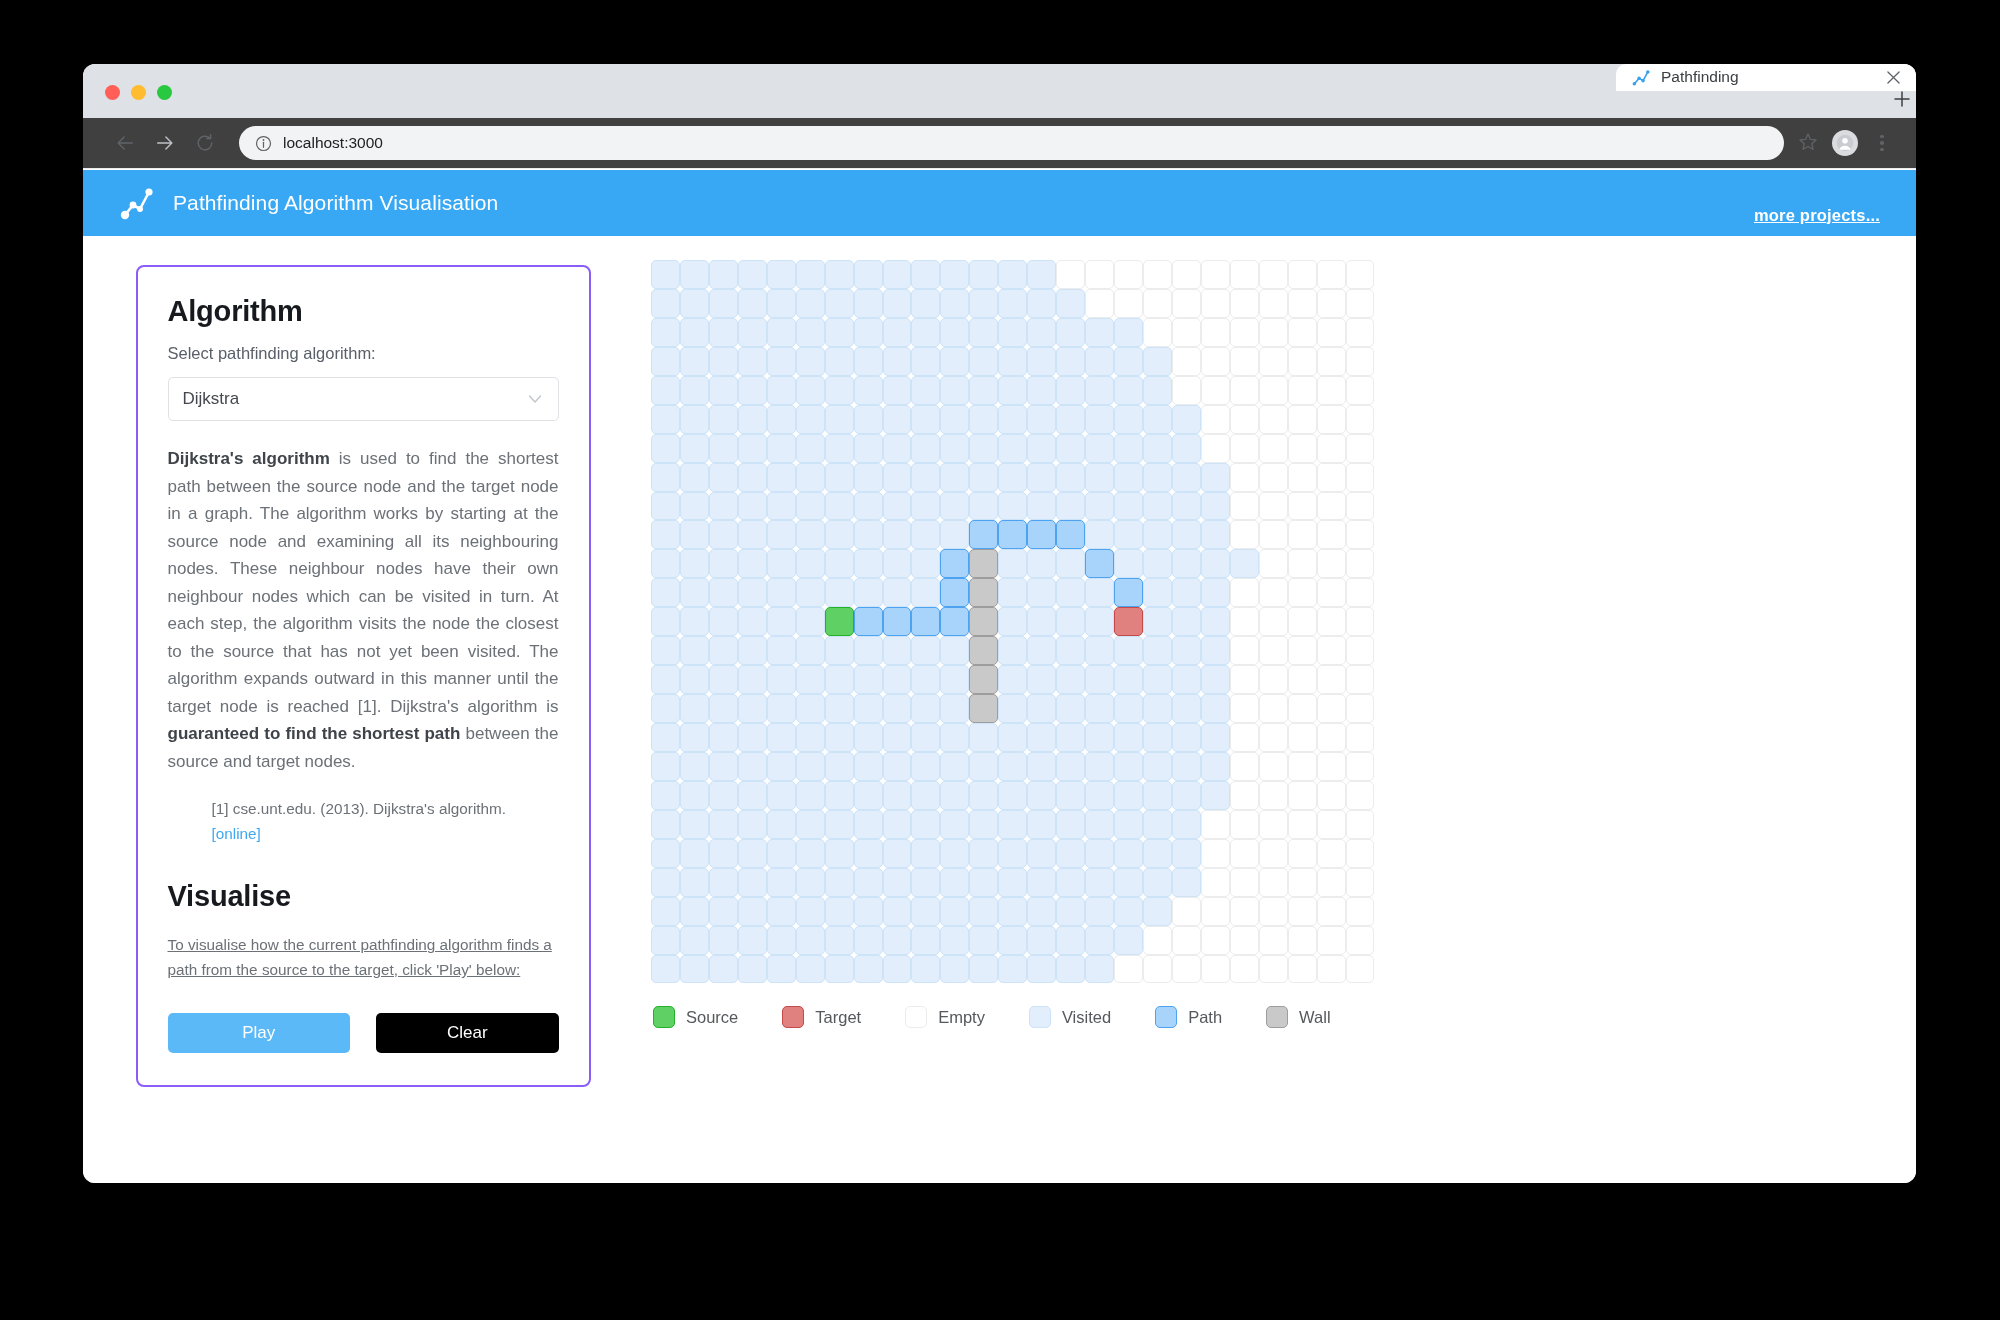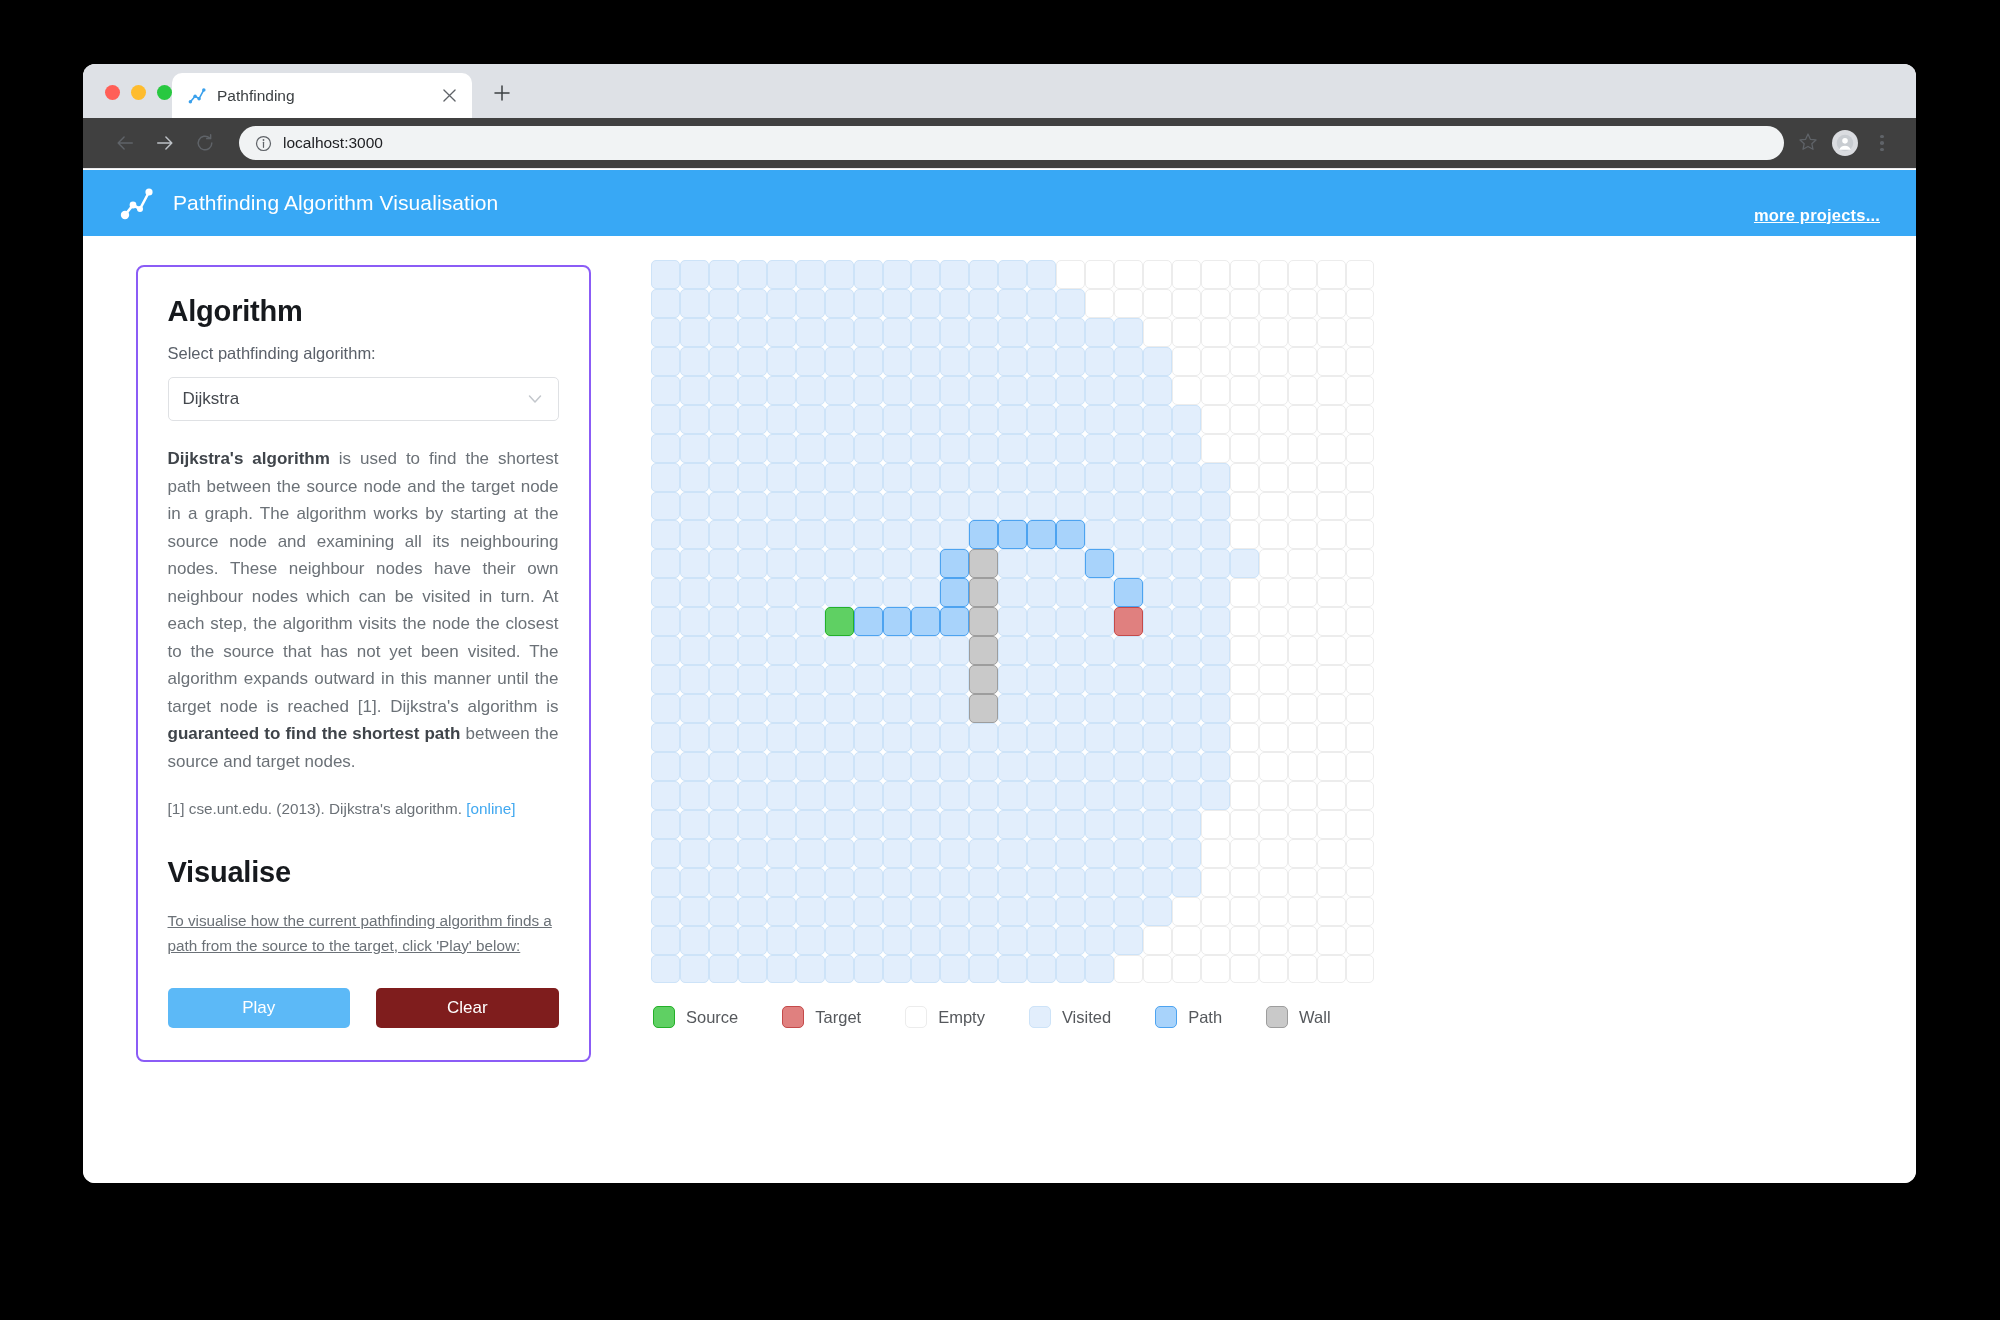--- a/index.html
+++ b/index.html
@@ -22,21 +22,22 @@
     overflow: hidden;
     box-shadow: 0 8px 40px rgba(0,0,0,0.35);
   }
 
   .tab-bar {
     position: relative;
     height: 54px;
     background: #dee1e6;
     display: flex;
     align-items: flex-end;
-    padding-left: 14px;
+    padding-left: 28px;
+    flex-direction: column;
   }
   .traffic-lights {
     position: absolute;
     left: 22px; top: 21px;
     display: flex; gap: 11px;
     align-items: center;
   }
   .tl { width: 15px; height: 15px; border-radius: 50%; }
   .tl-red { background: #ff5f57; }
   .tl-yellow { background: #febc2e; }
@@ -205,20 +206,21 @@
     line-height: 1.62;
     color: #6b7177;
     text-align: justify;
   }
   .desc b { color: #3f444a; font-weight: bold; }
   .cite {
     margin-top: 22px;
     font-size: 15.3px;
     line-height: 1.6;
     color: #6b7177;
+    margin-left: 44px;
   }
   .cite a { color: #41a8f0; text-decoration: none; }
 
   .visualise-text {
     margin-top: 20px;
     font-size: 15.3px;
     line-height: 1.62;
     color: #6b7177;
     text-decoration: underline;
   }
@@ -228,21 +230,21 @@
     height: 40px;
     border: none;
     border-radius: 5px;
     color: #ffffff;
     font-size: 17px;
     font-family: inherit;
     display: flex; align-items: center; justify-content: center;
     cursor: pointer;
   }
   .btn-play { background: #5cb9f7; }
-  .btn-clear { background: #7f1d1d; text-align: right; }
+  .btn-clear { background: #000000; text-align: right; }
 
   
   .right-col {
     flex: 1 1 auto;
     padding-left: 8px;
     padding-top: 0px;
   }
   .grid {
     position: relative;
     width: 724px;

